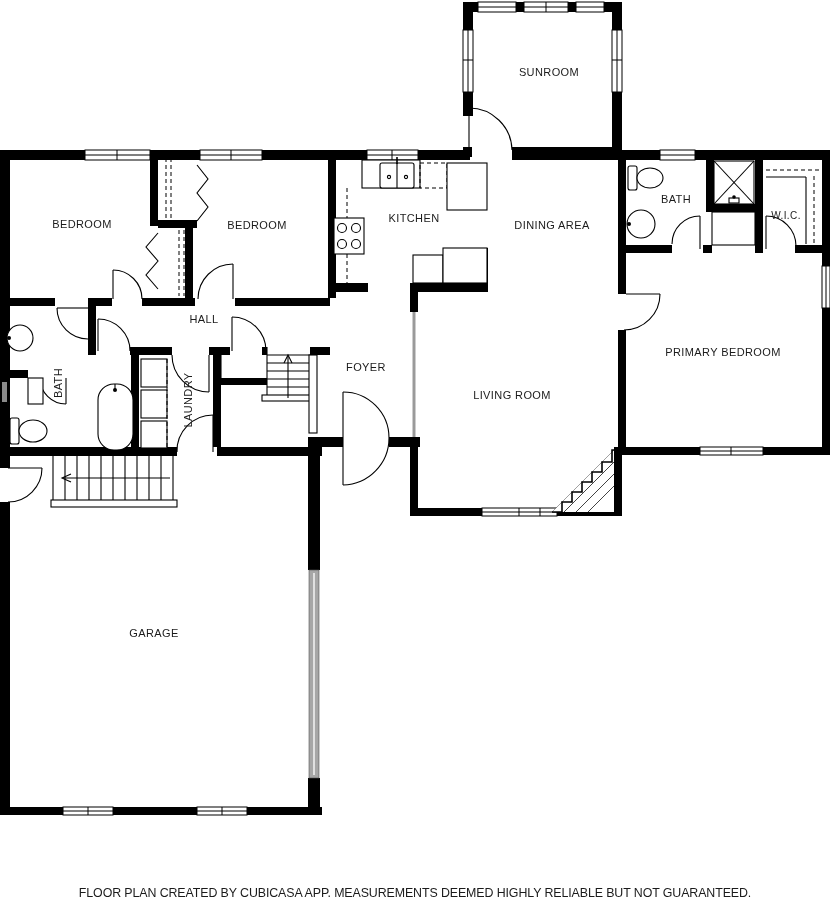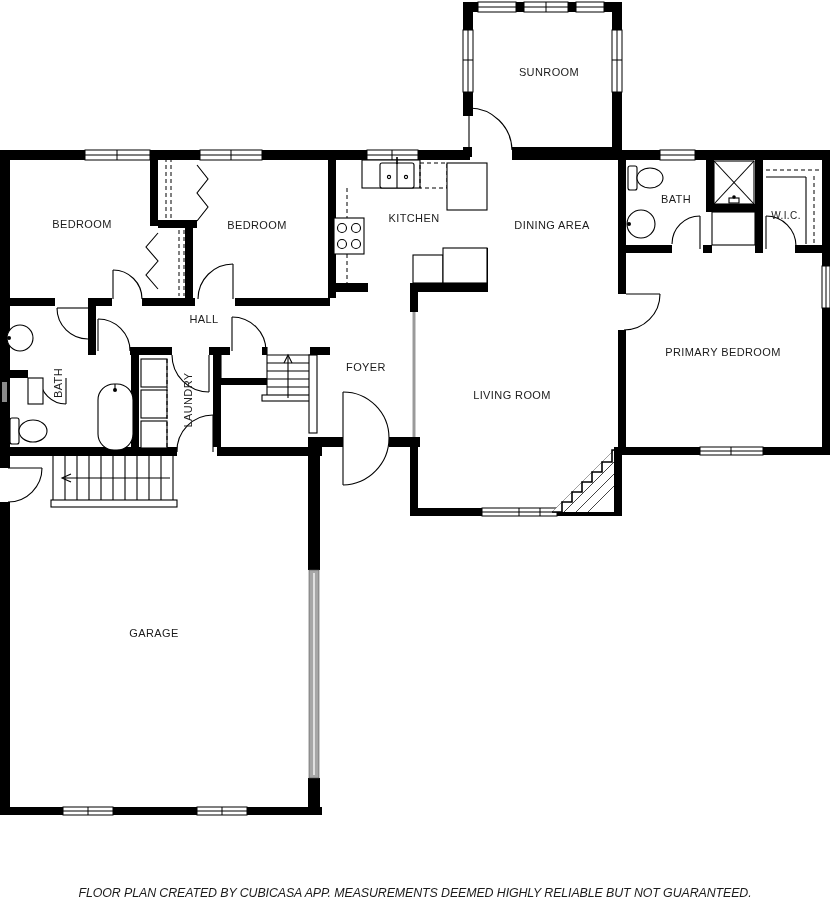--- a/index.html
+++ b/index.html
@@ -14,21 +14,21 @@
   .fix{fill:#fff;stroke:#000;stroke-width:1.1;}
   .dash{fill:none;stroke:#000;stroke-width:1;stroke-dasharray:4 3;}
   .gray{fill:#a6a6a6;stroke:#555;stroke-width:.6;}
   .grayline{stroke:#e0e0e0;stroke-width:2;}
   .halfwall{stroke:#9a9a9a;stroke-width:3;}
   .hatchline{stroke:#444;stroke-width:1;}
   .label{font-family:"Liberation Sans",sans-serif;font-size:11px;fill:#1b1b1b;
          letter-spacing:.4px;}
   .label-sm{font-size:10px;}
   .footer{position:absolute;left:0;top:886px;width:830px;text-align:center;
-          font-size:12.4px;color:#1b1b1b;letter-spacing:-0.1px;font-style:italic;}
+          font-size:12.4px;color:#1b1b1b;letter-spacing:-0.1px;}
 </style>
 </head>
 <body>
 
 <div class="canvas">
 <svg width="830" height="909" viewBox="0 0 830 909">
 
   <g>
 
     <rect class="wall" x="463" y="2" width="159" height="10"></rect>

